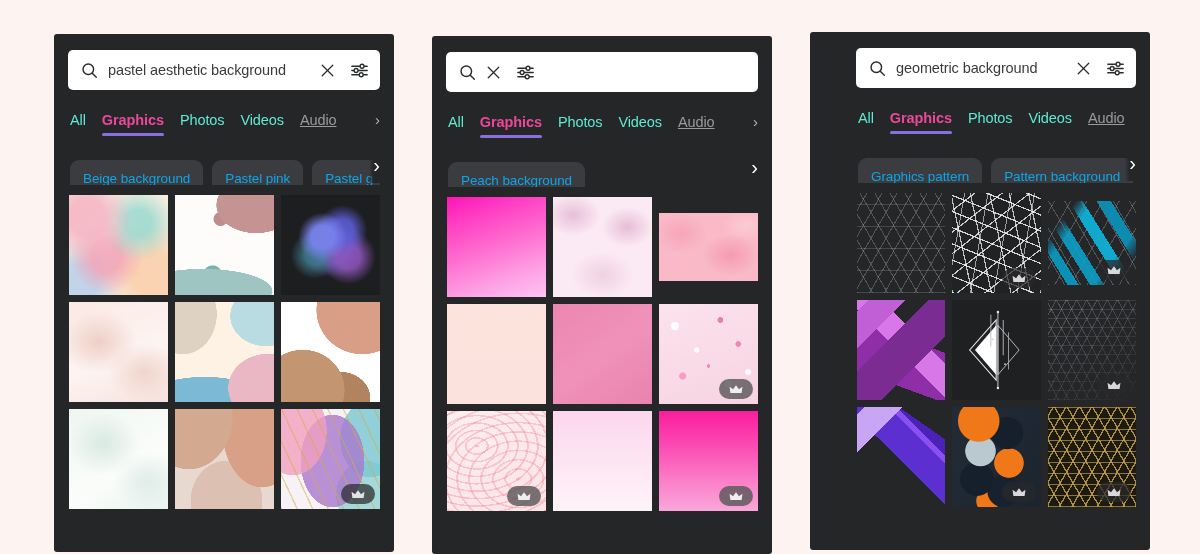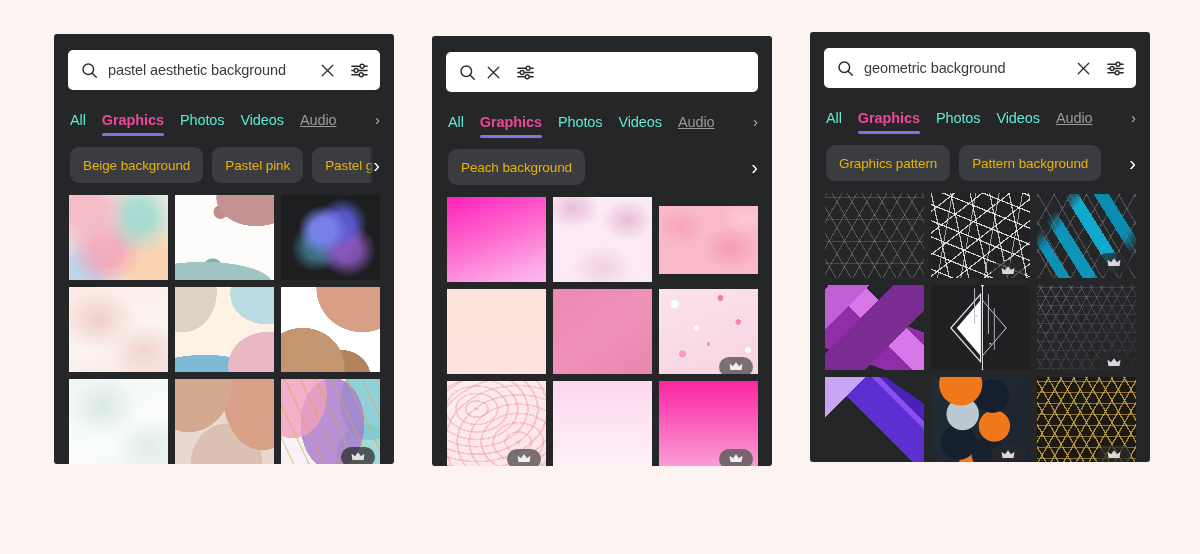--- a/index.html
+++ b/index.html
@@ -18,29 +18,29 @@
     inset: 0;
     display: flex;
     align-items: flex-start;
     gap: 38px;
     padding: 34px 0 0 54px;
   }
 
   
   .panel {
     width: 340px;
-    height: 430px;
+    height: 518px;
     background: #252628;
     border-radius: 3px;
     overflow: hidden;
     position: relative;
     flex: 0 0 auto;
   }
   .panel.p2 { margin-top: 2px; }
-  .panel.p3 { margin-top: -2px; }
+  .panel.p3 { margin-top: -2px; padding-left: 32px; }
 
   .panel-inner {
     padding: 16px 14px 0 14px;
     height: 100%;
     display: flex;
     flex-direction: column;
   }
 
   
   .searchbar {
@@ -109,30 +109,31 @@
     gap: 9px;
     margin-top: 11px;
     position: relative;
     flex: 0 0 auto;
     height: 38px;
     overflow: hidden;
     padding-left: 2px;
   }
   .chip {
     background: #3b3c3f;
-    color: #eab308;
+    color: #0ea5e9;
     font-size: 13.5px;
     border-radius: 9px;
     padding: 0 13px;
     height: 36px;
     display: flex;
     align-items: center;
     white-space: nowrap;
     flex: 0 0 auto;
     letter-spacing: -0.1px;
+    margin-top: 13px;
   }
   .chips-chevron {
     position: absolute;
     right: -2px;
     top: 0;
     height: 36px;
     display: flex;
     align-items: center;
     color: #ffffff;
     font-size: 20px;

